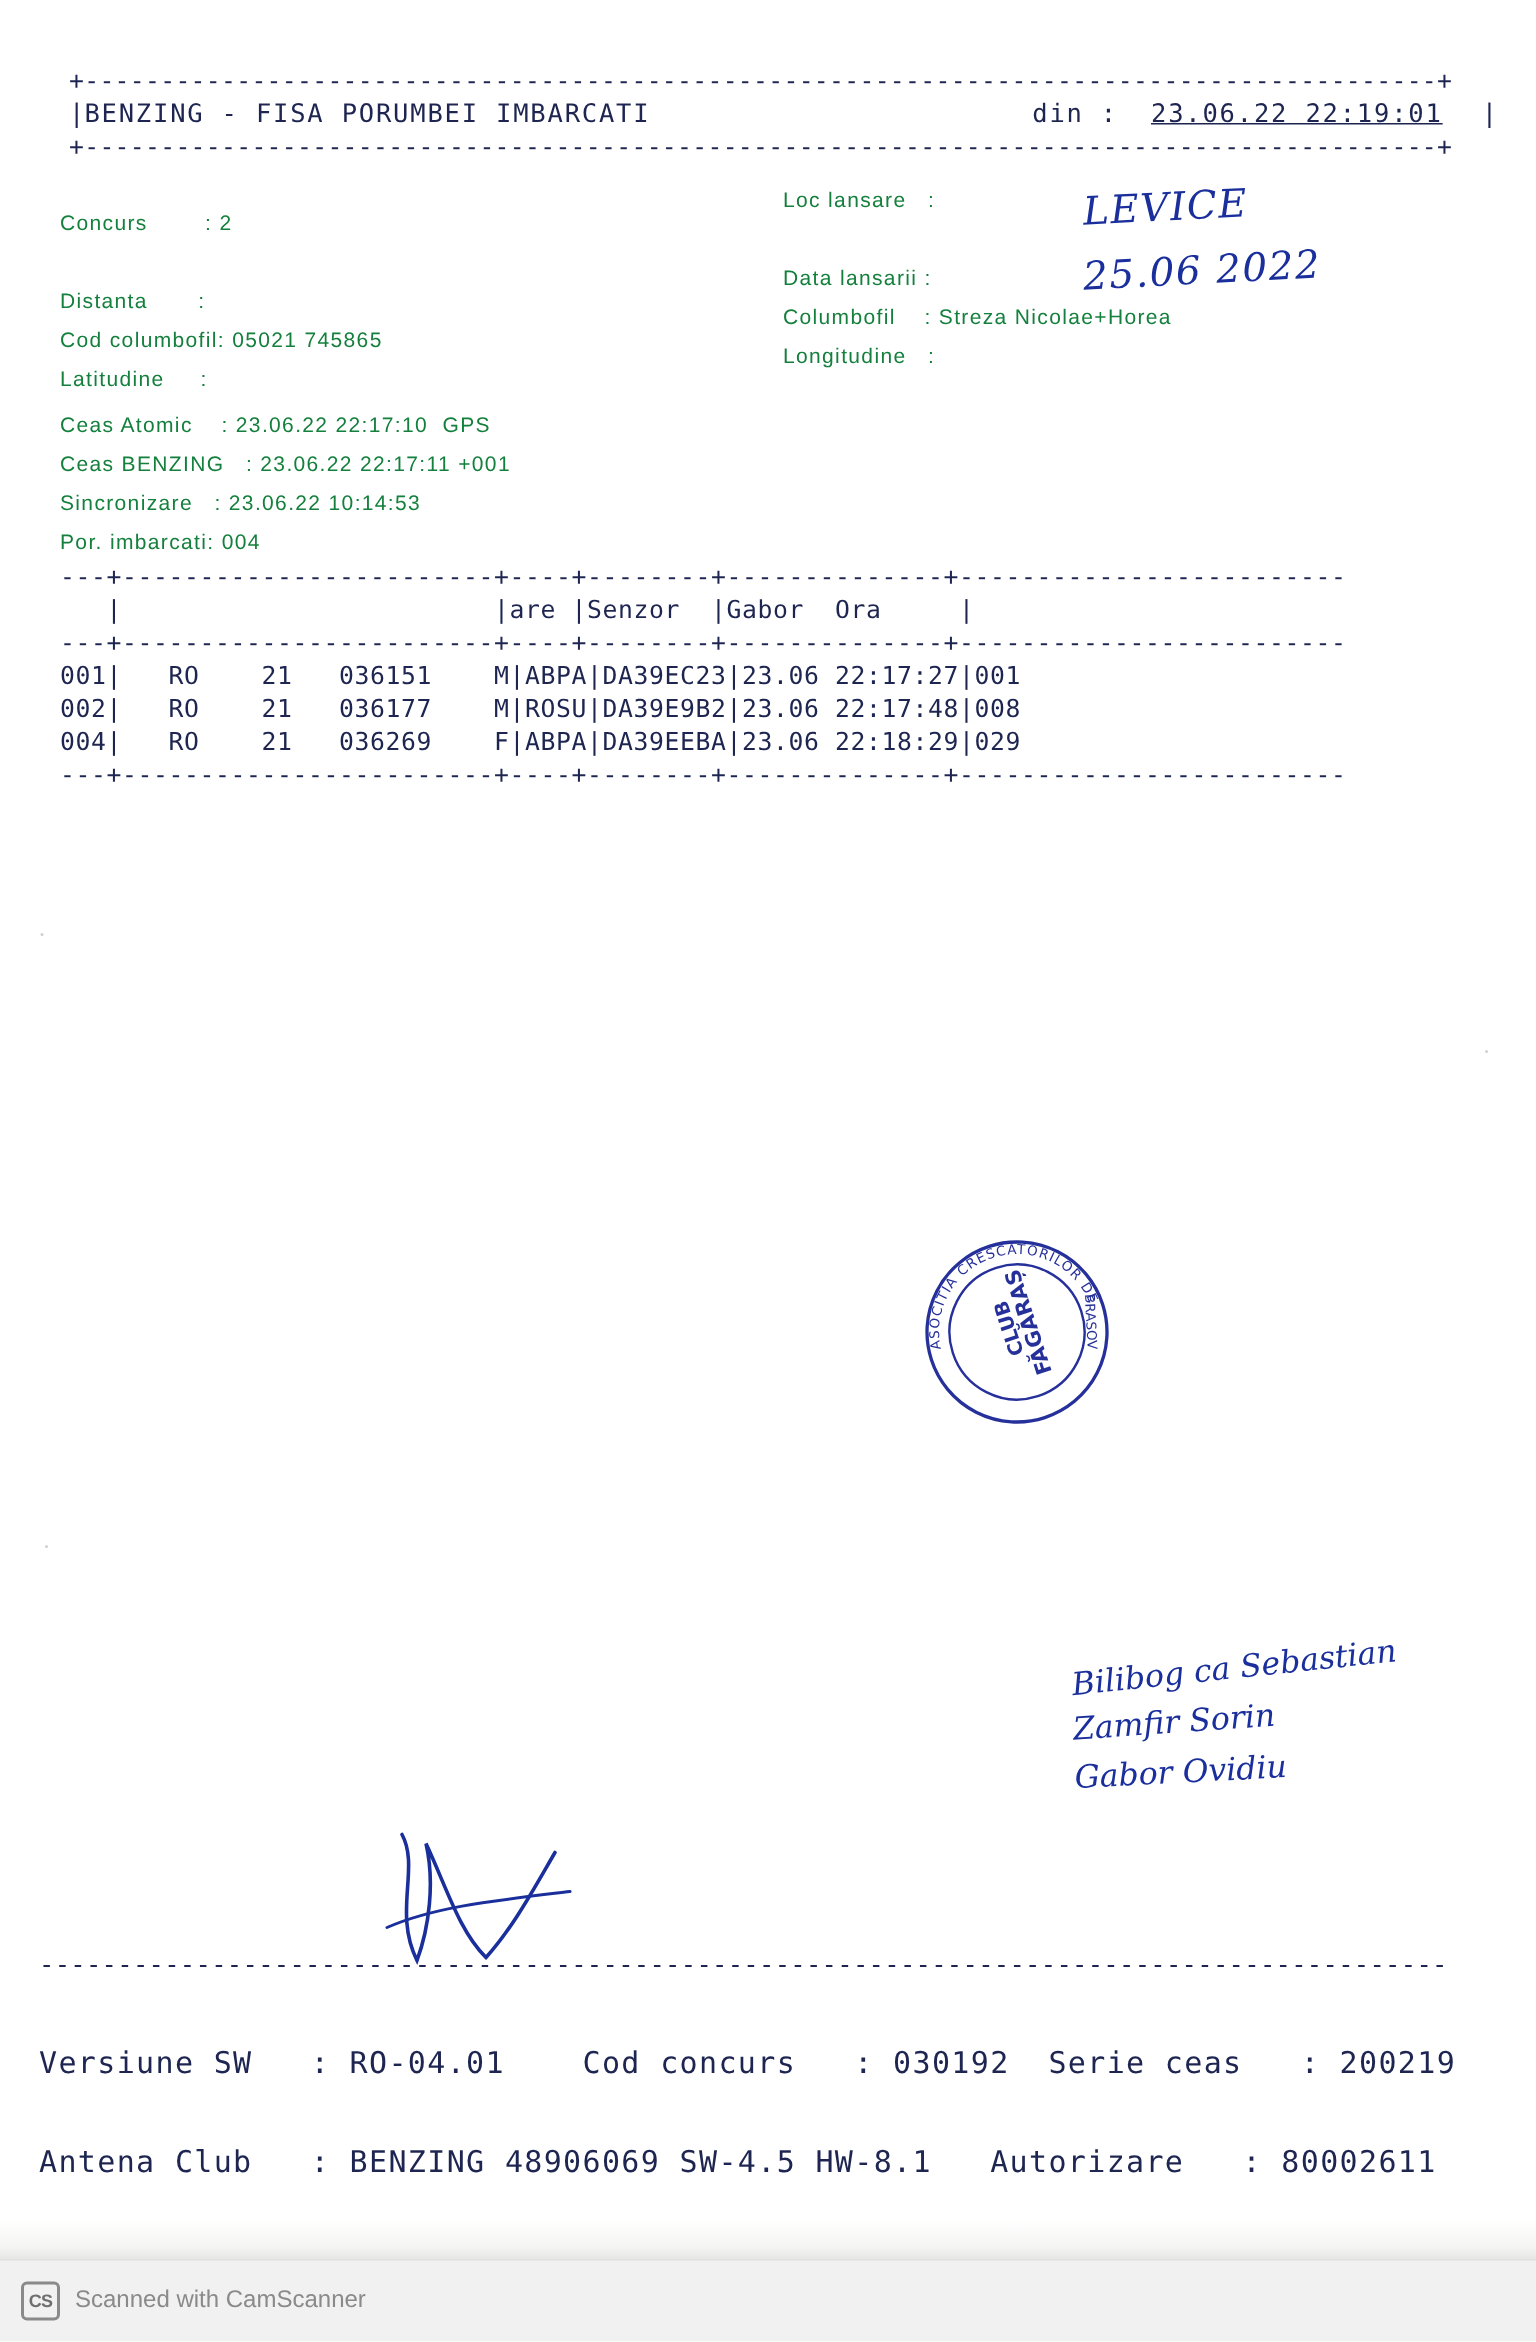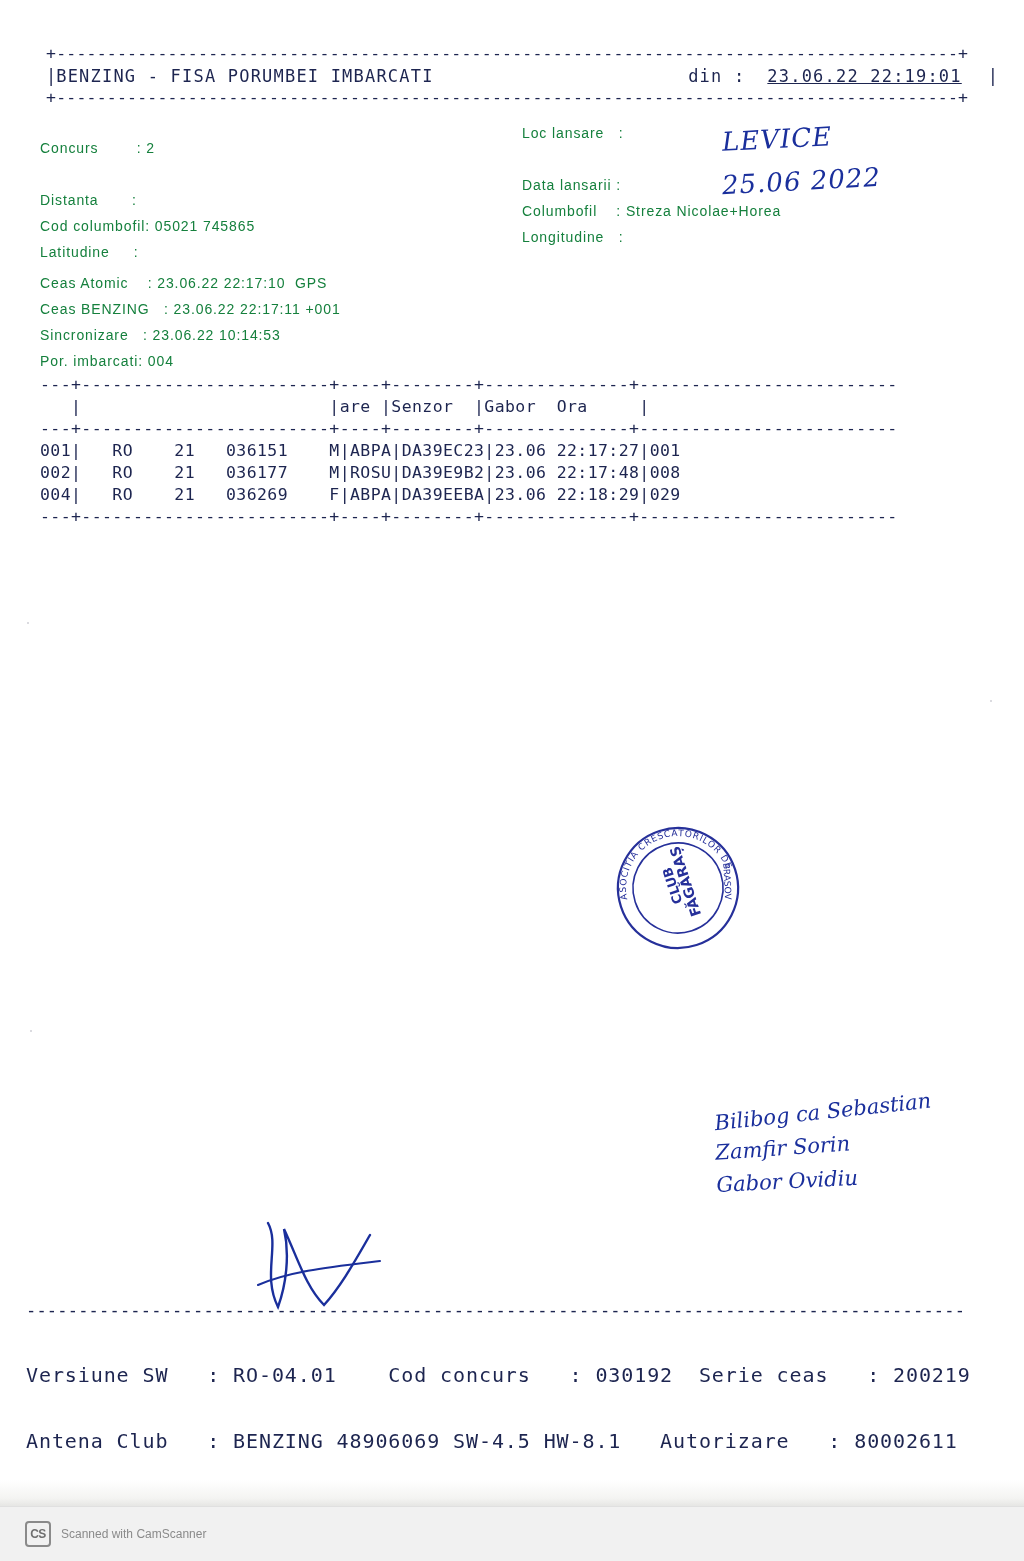--- a/index.html
+++ b/index.html
@@ -161,42 +161,42 @@
   .scan-bar {
     position: absolute;
     left: 0;
     top: 1506px;
     width: 1024px;
     height: 55px;
     background: #f1f1f1;
     border-top: 1px solid #e0e0e0;
     display: flex;
     align-items: center;
-    padding-left: 25px;
+    padding-left: 14px;
     box-sizing: border-box;
   }
   .cs-logo {
     width: 22px;
     height: 22px;
     border: 2px solid #8a8a8a;
     border-radius: 4px;
     color: #6f6f6f;
     font-family: "Liberation Sans", sans-serif;
     font-size: 12px;
     font-weight: bold;
     display: flex;
     align-items: center;
     justify-content: center;
     letter-spacing: -0.5px;
   }
   .cs-text {
     margin-left: 10px;
     color: #8a8a8a;
     font-family: "Liberation Sans", sans-serif;
-    font-size: 12px;
+    font-size: 16px;
   }
   .paper-edge {
     position: absolute;
     left: 0;
     top: 1480px;
     width: 1024px;
     height: 26px;
     background: linear-gradient(to bottom, #ffffff 0%, #f4f4f2 70%, #e6e6e4 100%);
   }
   .speck { position:absolute; width:2px; height:2px; background:#cfcfd6; border-radius:50%; }

